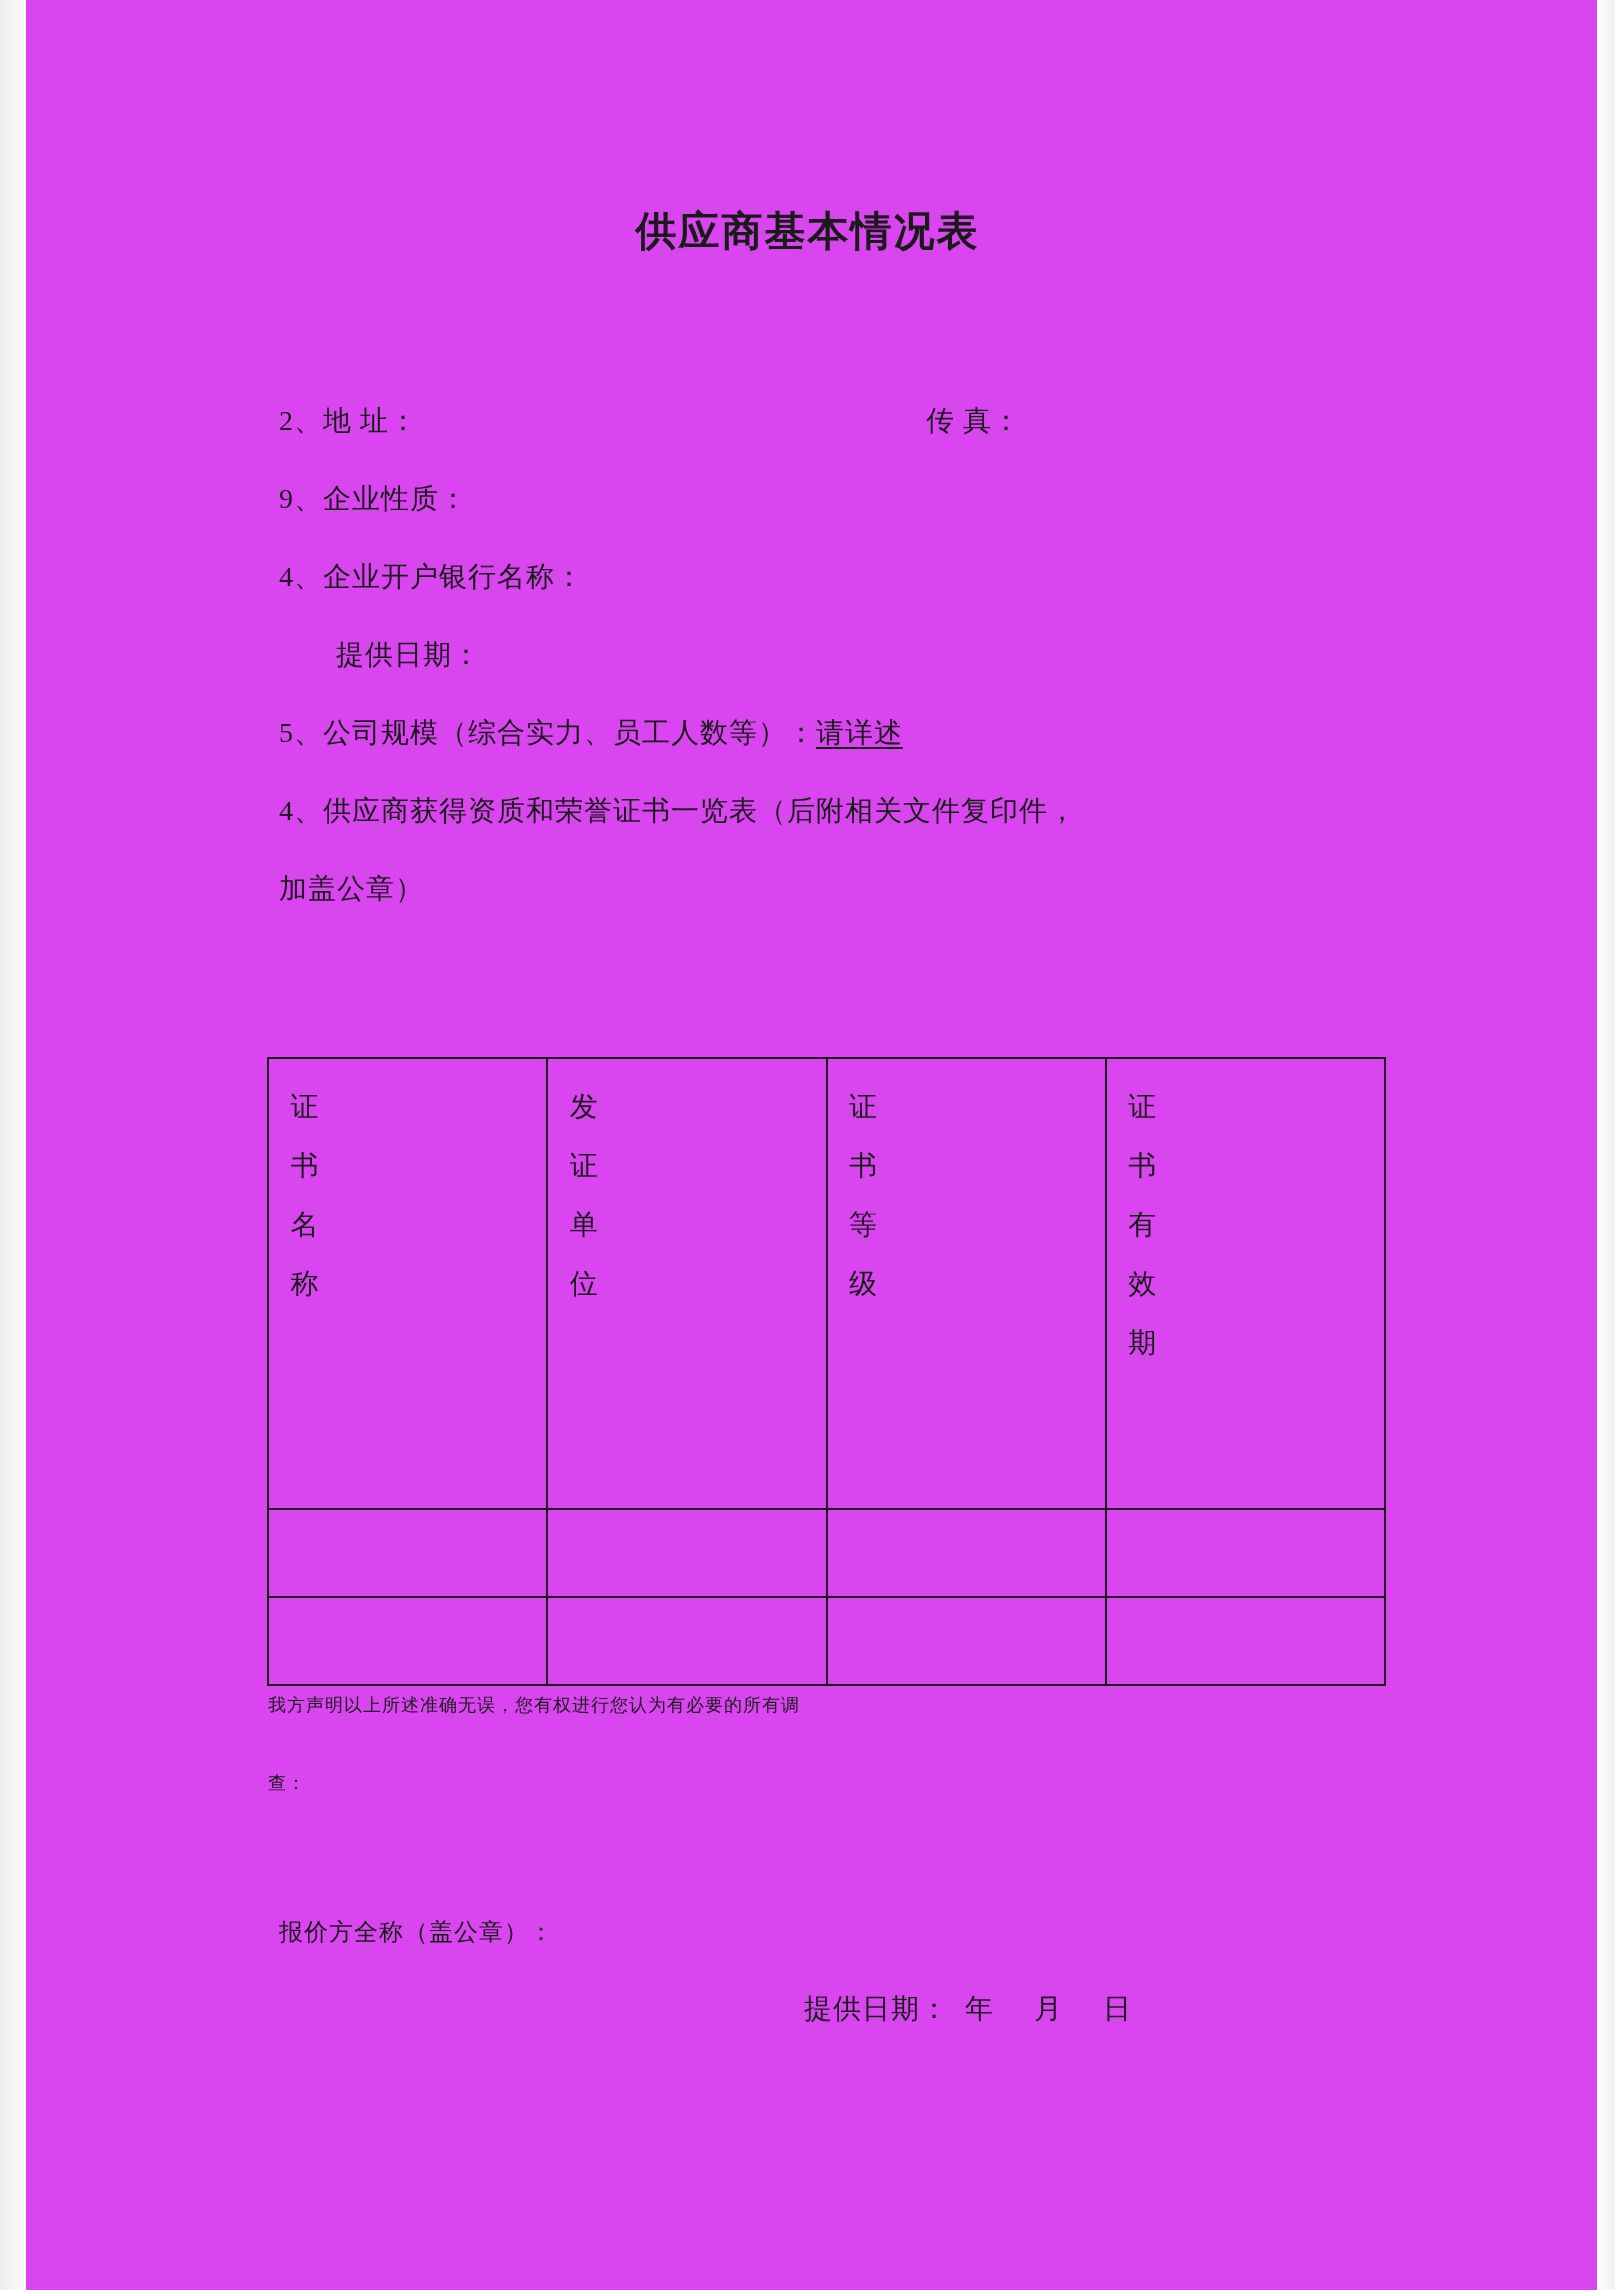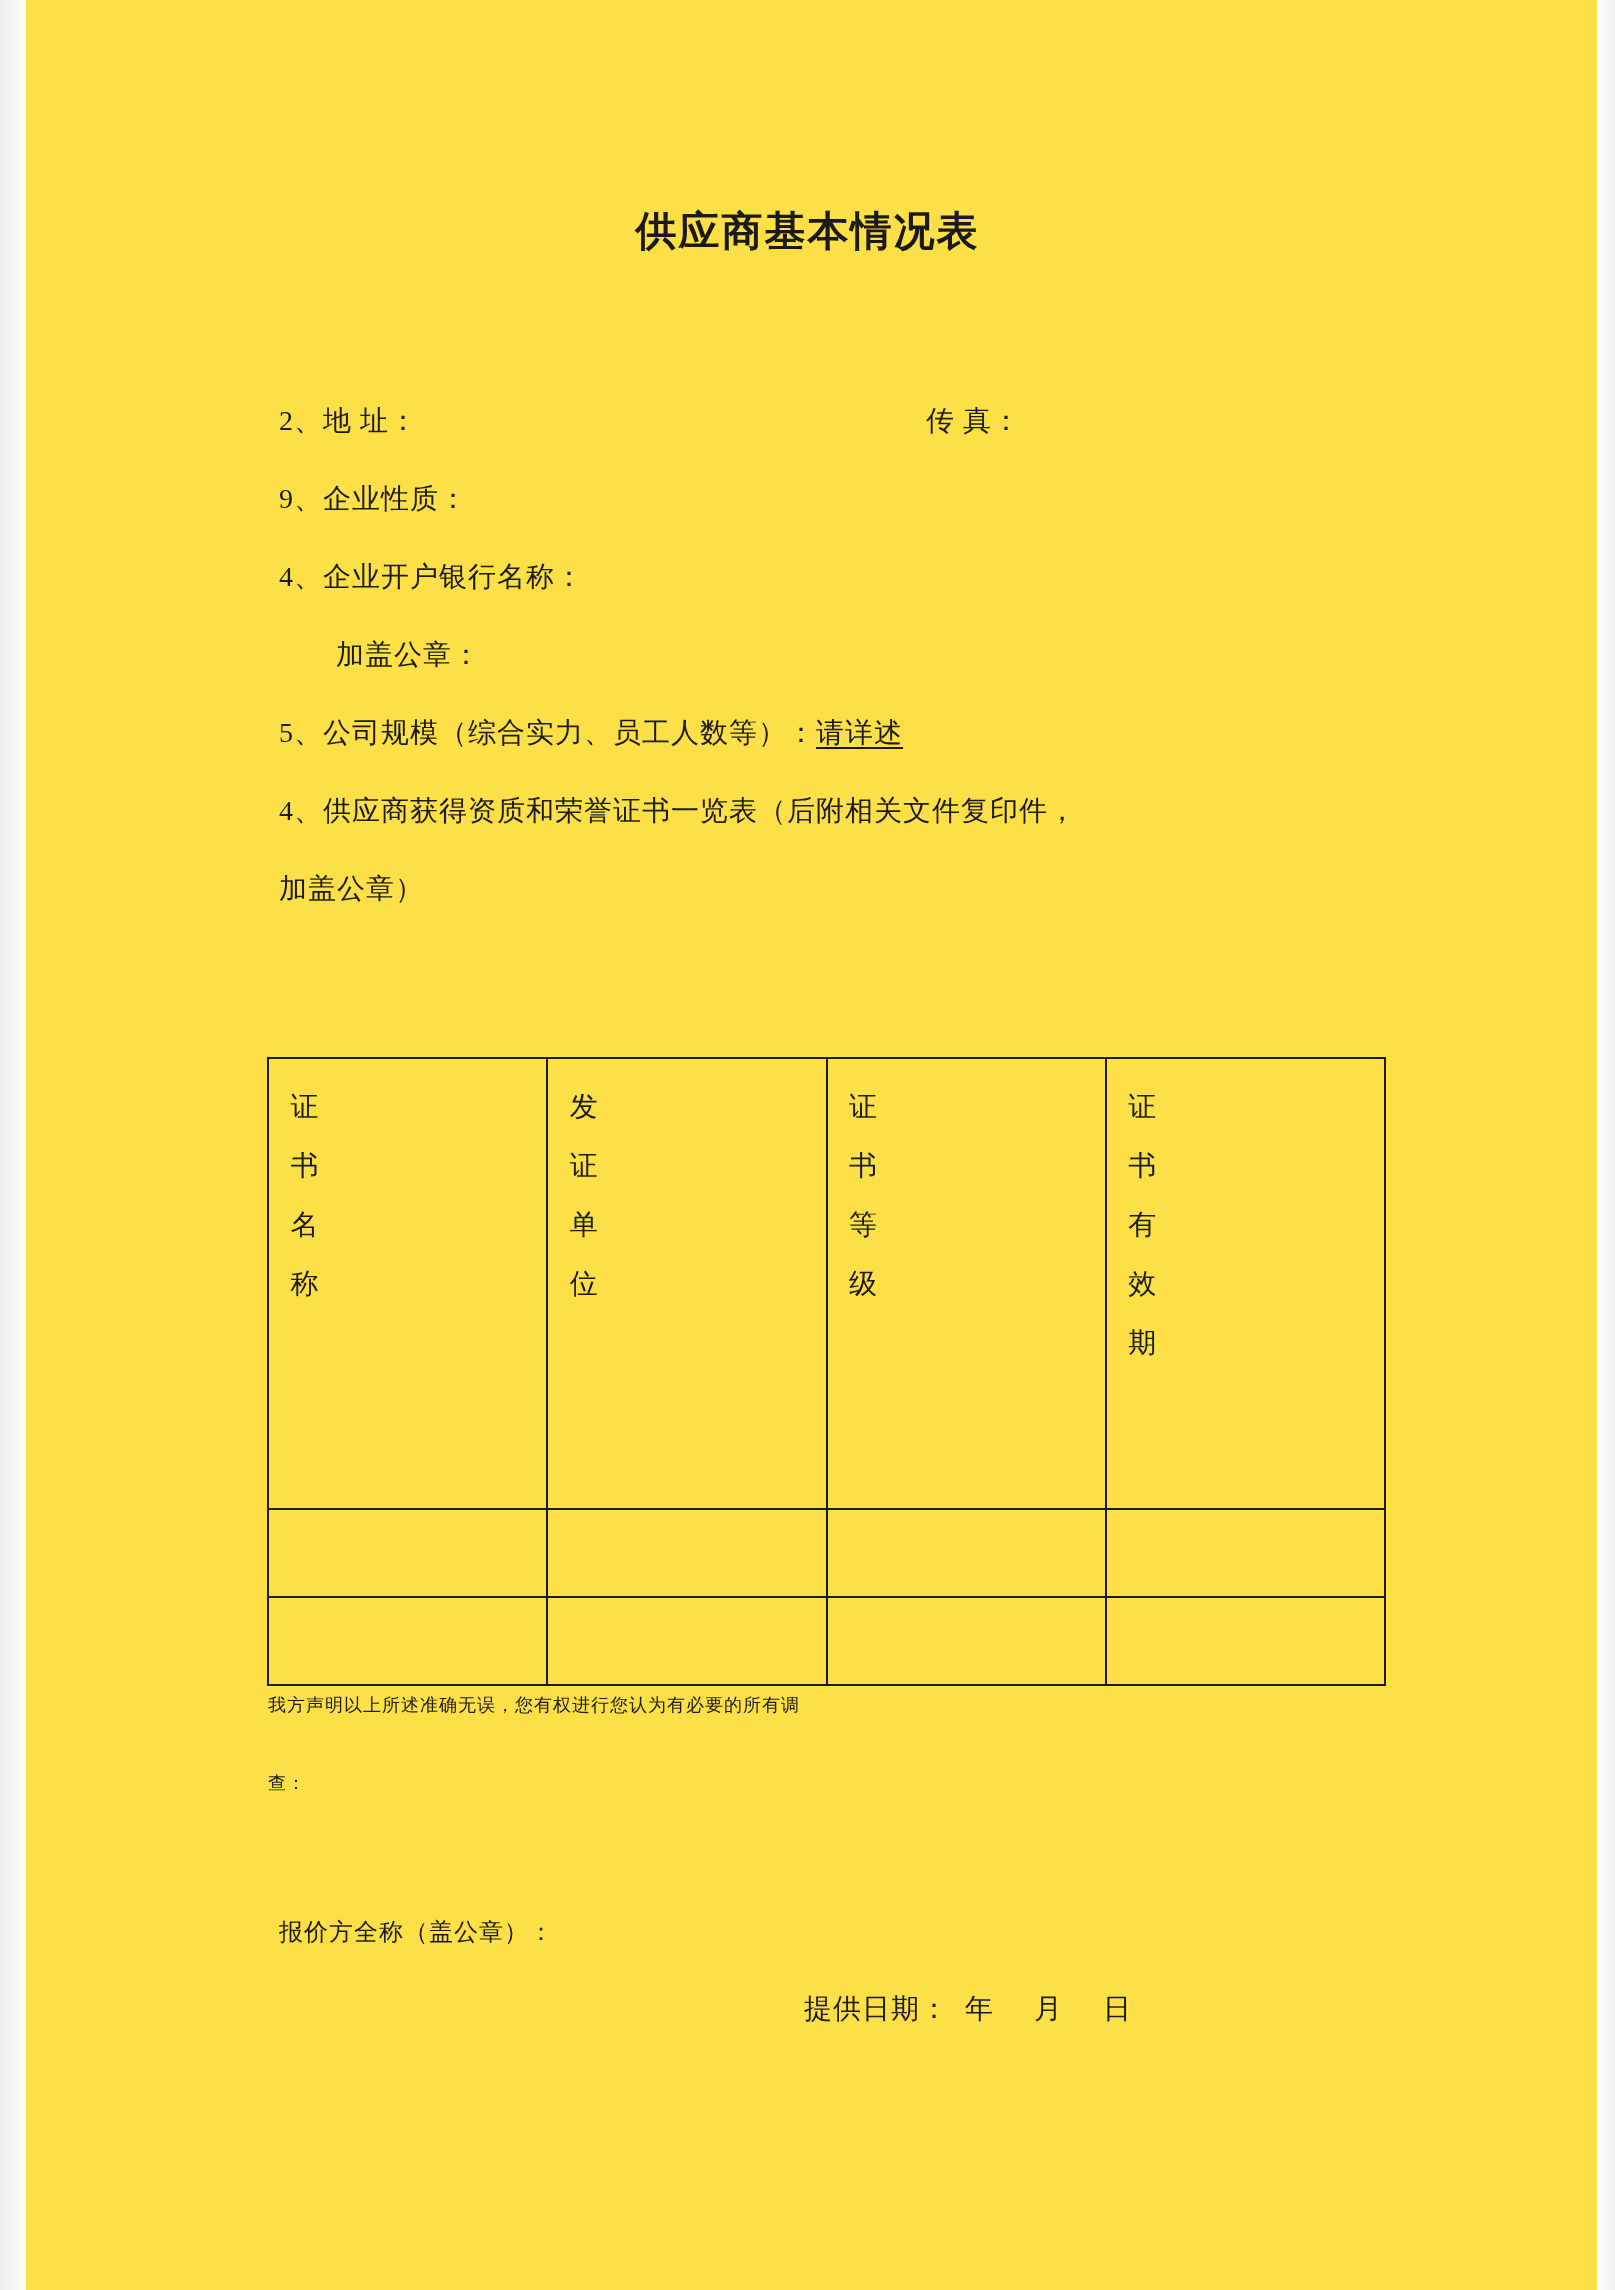--- a/index.html
+++ b/index.html
@@ -11,21 +11,21 @@
     width: 1615px;
     height: 2291px;
     position: relative;
     font-family: "Liberation Serif", "DejaVu Serif", serif;
     color: #1a1a1a;
     overflow: hidden;
   }
   .page {
     position: absolute;
     inset: 0;
-    background: #fde047;
+    background: #d946ef;
   }
   
   .page::before {
     content: "";
     position: absolute;
     left: 0; top: 0; bottom: 0;
     width: 25.5px;
     background: linear-gradient(to right, #f0eeec, #fdfdfc);
     pointer-events: none;
   }
@@ -154,21 +154,21 @@
 
     <div class="line">
       <span>9、企业性质：</span>
     </div>
 
     <div class="line">
       <span>4、企业开户银行名称：</span>
     </div>
 
     <div class="line indent">
-      <span>加盖公章：</span>
+      <span>提供日期：</span>
     </div>
 
     <div class="line">
       <span>5、公司规模（综合实力、员工人数等）：</span><span class="underline-text">请详述</span>
     </div>
 
     <div class="wrap-line">
       <div>4、供应商获得资质和荣誉证书一览表（后附相关文件复印件，</div>
       <div>加盖公章）</div>
     </div>

